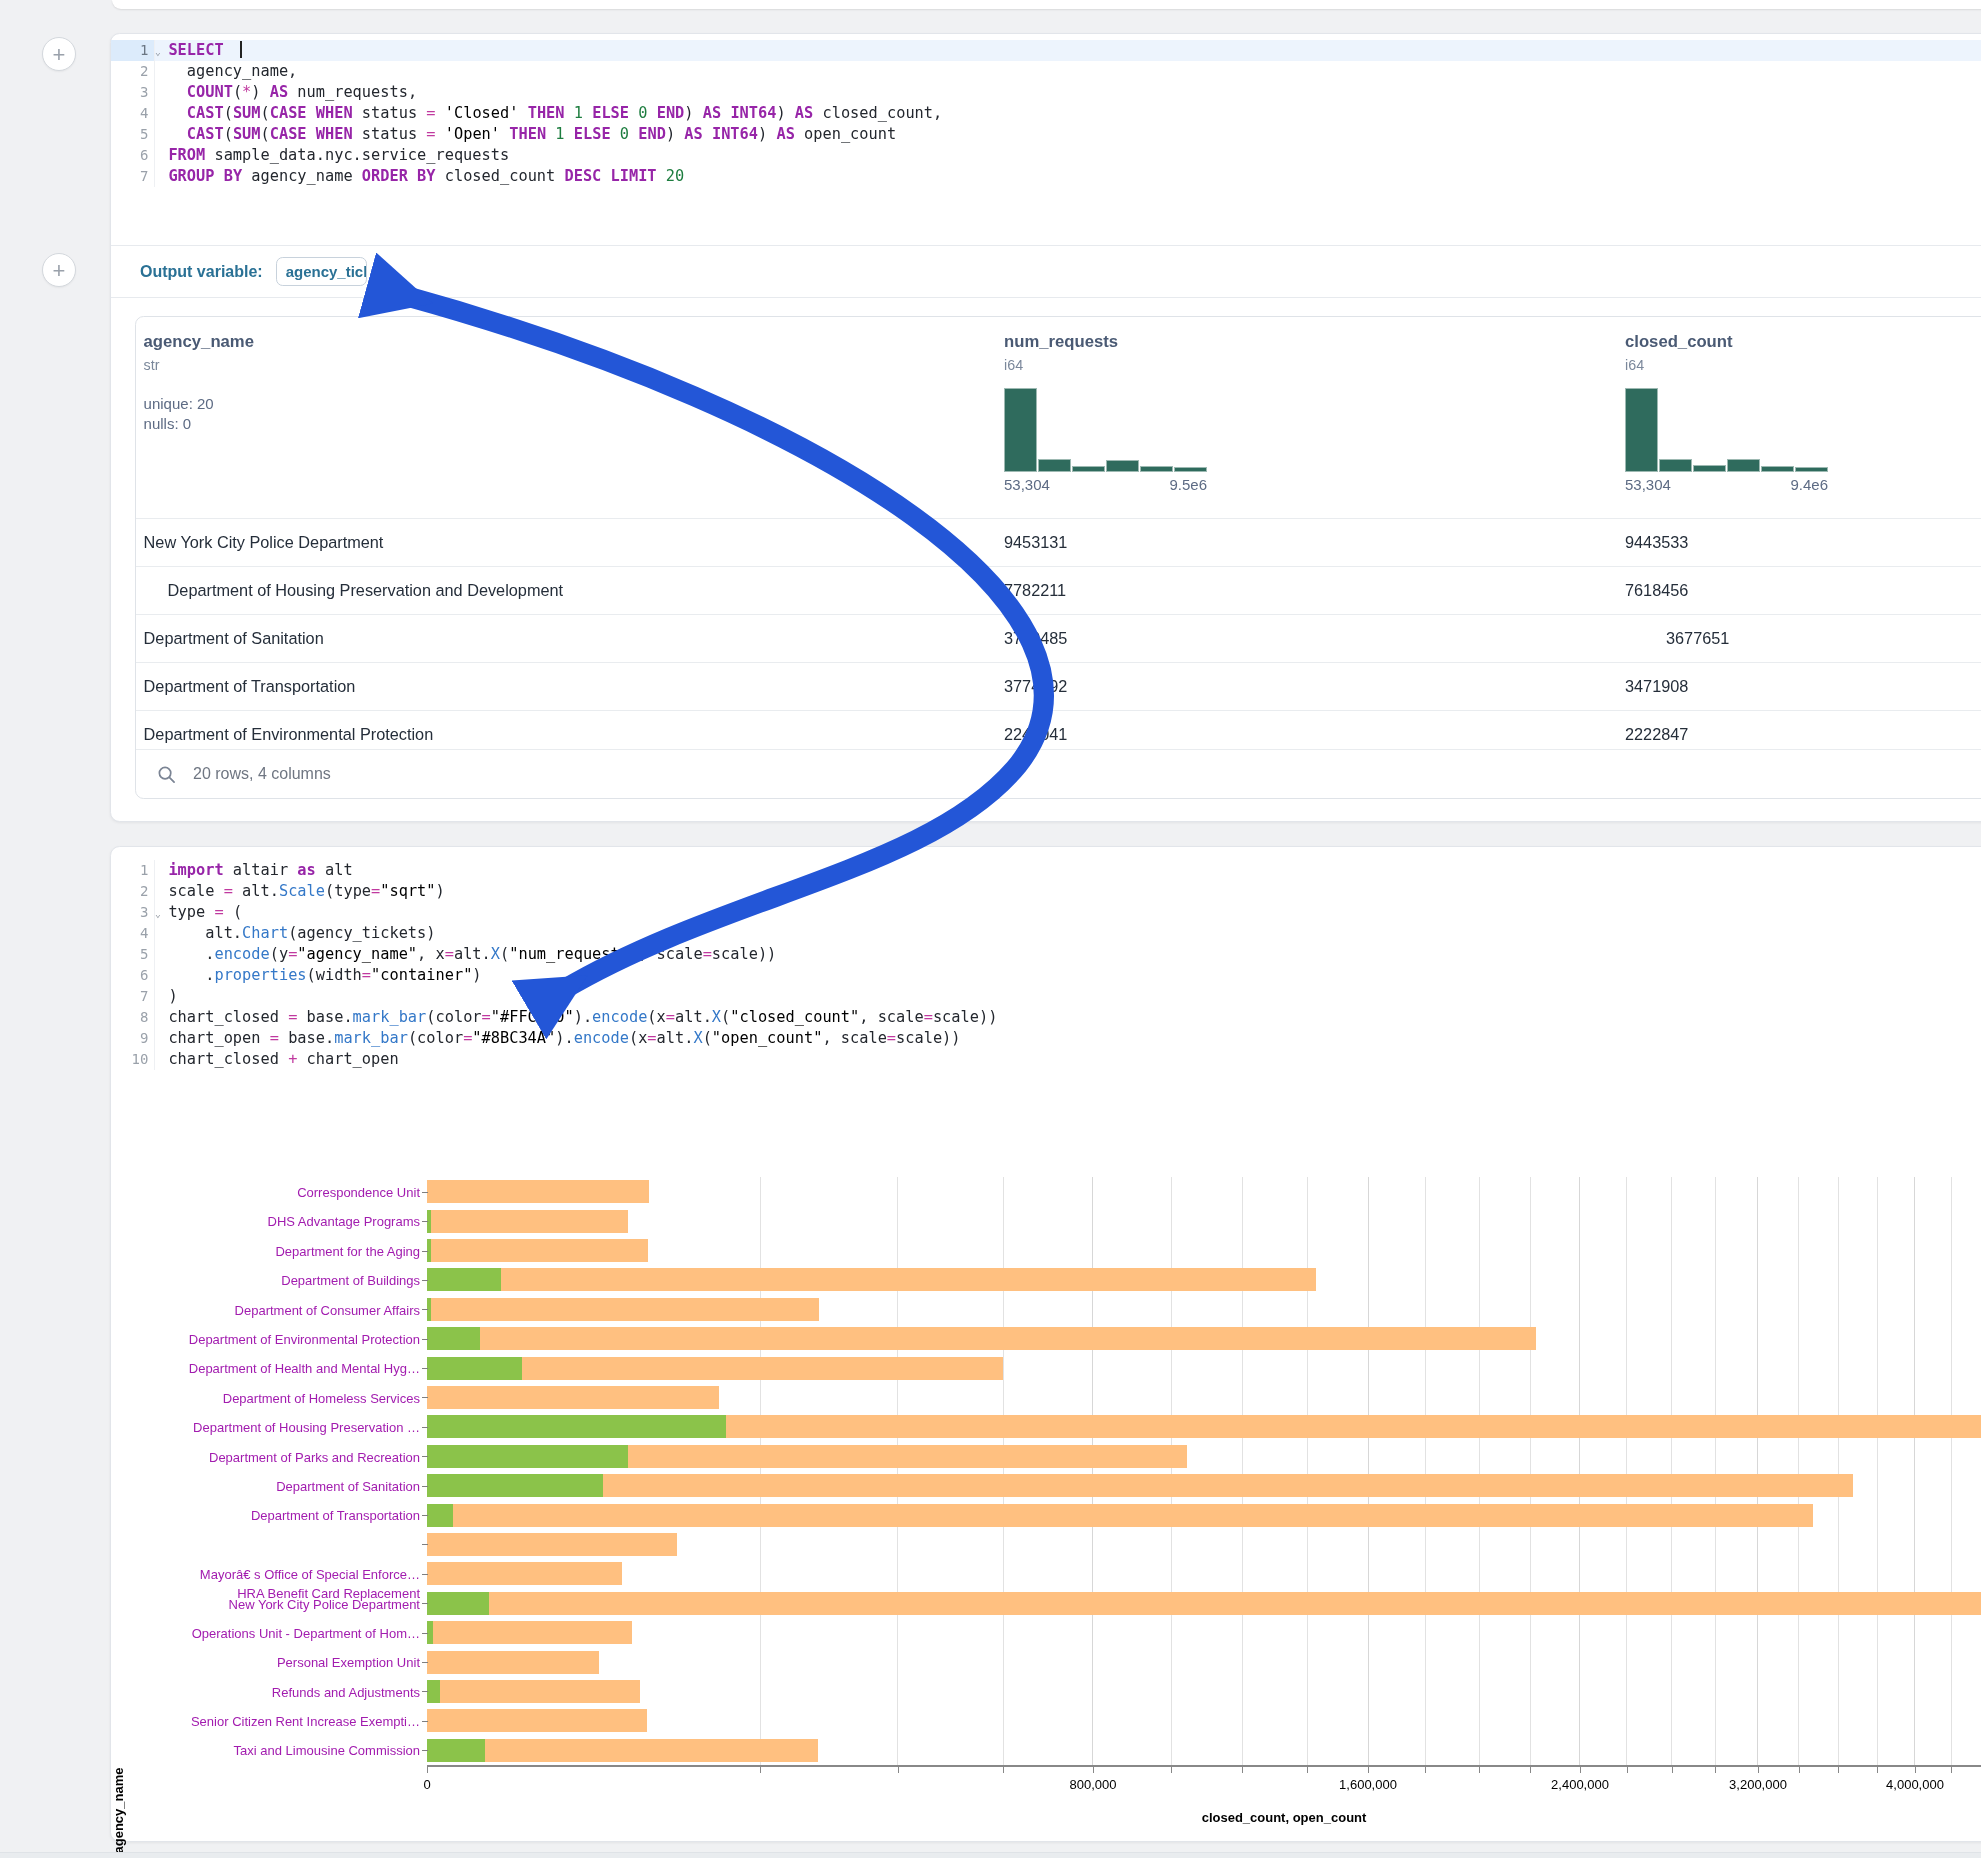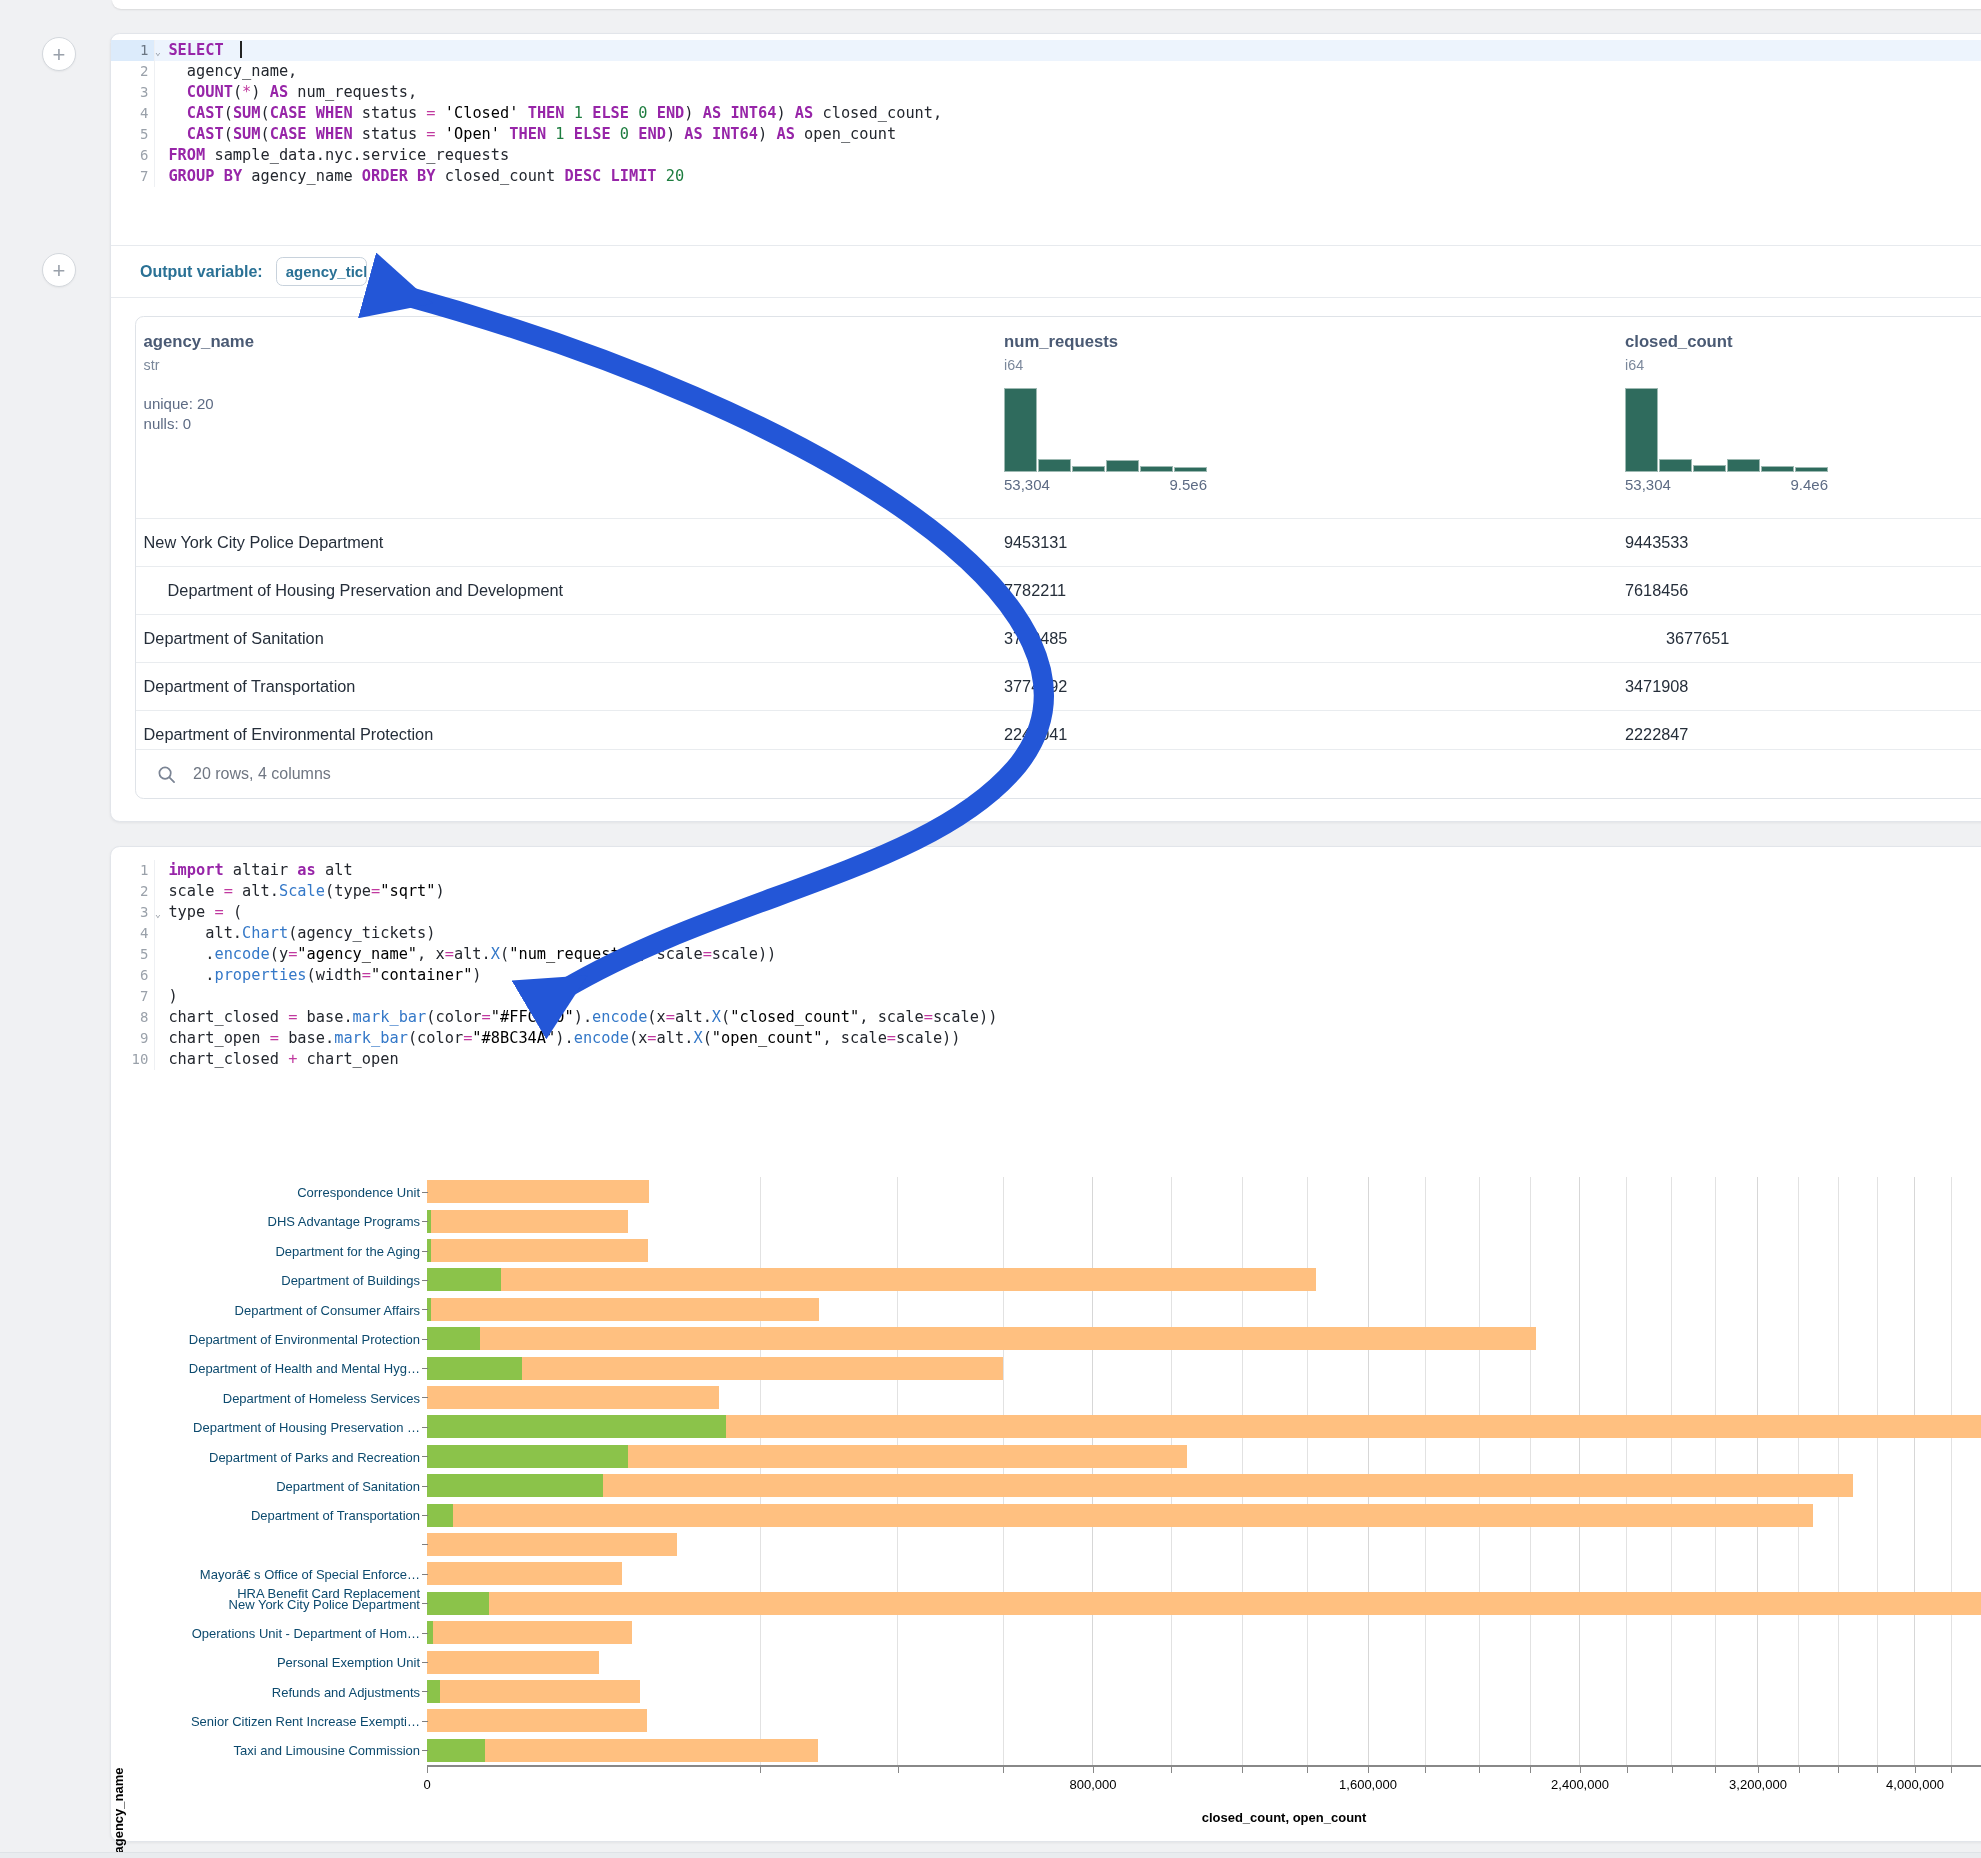--- a/index.html
+++ b/index.html
@@ -70,21 +70,21 @@
   .t-footer{position:absolute;left:0;bottom:0;height:48px;width:100%;border-top:1px solid #e9ecef;display:flex;align-items:center;}
   .t-footer .mag{margin-left:21px;}
   .t-footer span{margin-left:17px;font-size:16px;color:#6f7682;}
   
   .chart-wrap{position:absolute;left:0;top:330px;width:1891px;height:660px;font-family:"Liberation Sans",sans-serif;}
   .y-title{
     position:absolute;left:-289px;top:626px;width:593px;text-align:center;
     transform:rotate(-90deg);font-size:13px;font-weight:bold;color:#000;
   }
   .y-labels{position:absolute;left:0;top:0;width:309px;}
-  .y-label{position:absolute;right:0;width:309px;text-align:right;font-size:13px;color:#0c4a6e;white-space:nowrap;}
+  .y-label{position:absolute;right:0;width:309px;text-align:right;font-size:13px;color:#a21caf;white-space:nowrap;}
   .plot{position:absolute;left:316px;top:0;width:1568px;height:588px;overflow:hidden;background:#fff;}
   .gridline{position:absolute;top:0;bottom:0;width:1px;background:#e2e2e2;}
   .bar{position:absolute;height:23px;}
   .y-tick{position:absolute;width:5.7px;height:1px;background:#7f7f7f;left:311px;}
   .x-axis-line{position:absolute;left:316px;top:588px;width:1568px;height:1.9px;background:#888;}
   .x-tick{position:absolute;top:590px;width:1px;height:5.7px;background:#888;}
   .x-tick-label{position:absolute;top:600px;transform:translateX(-50%);font-size:13px;color:#000;}
   .x-title{position:absolute;top:633px;left:1173px;transform:translateX(-50%);font-size:13px;font-weight:bold;color:#000;white-space:nowrap;}
   
   .arrow-overlay{position:absolute;left:0;top:0;width:1982px;height:1858px;pointer-events:none;}

